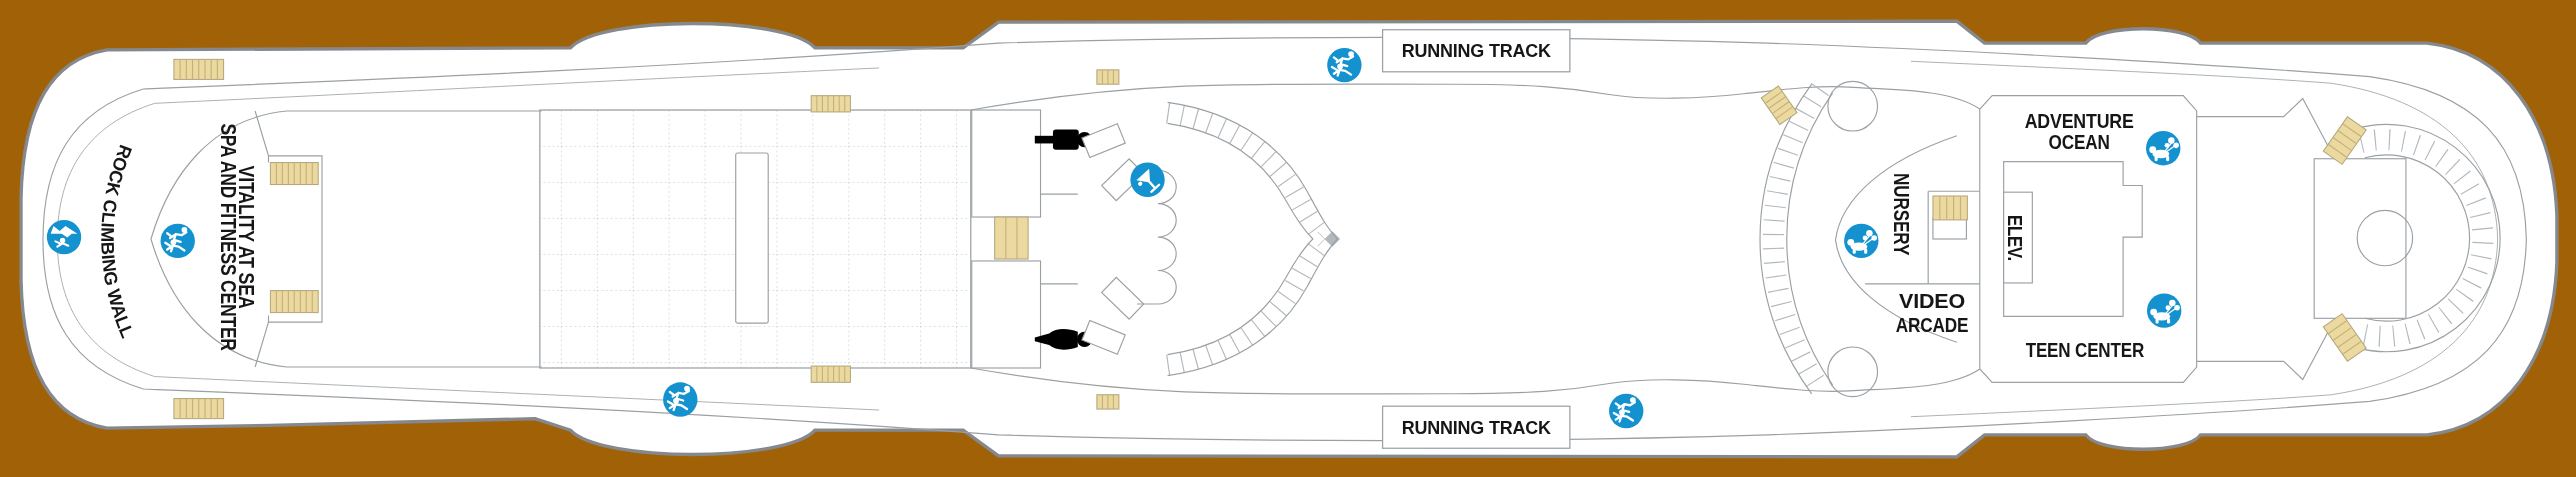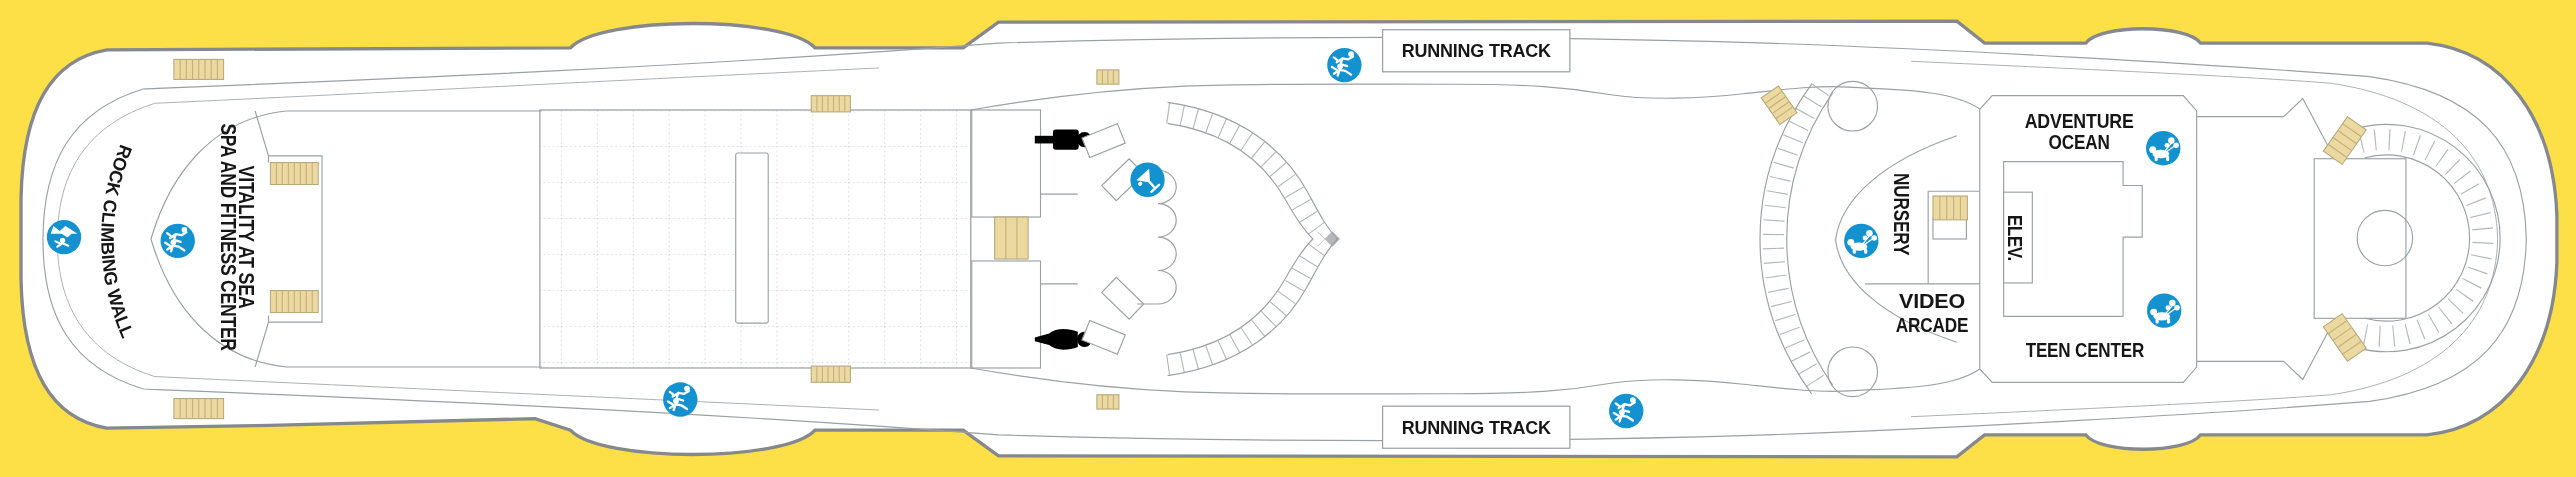--- a/index.html
+++ b/index.html
@@ -1,16 +1,16 @@
 <!DOCTYPE html>
 <html><head>
 <meta charset="utf-8">
 <style>
   html,body{margin:0;padding:0;background:#000;}
-  #stage{position:relative;width:2576px;height:478px;background:#fde047;overflow:hidden;}
+  #stage{position:relative;width:2576px;height:478px;background:#a16207;overflow:hidden;}
   svg{display:block;}
   .ln{fill:none;stroke:#9aa0a4;stroke-width:1.2;}
   .ln2{fill:none;stroke:#a8adb1;stroke-width:1;}
   .hull{fill:#ffffff;stroke:#85898d;stroke-width:3.5;}
   .room{fill:#ffffff;stroke:#9aa0a4;stroke-width:1.2;}
   .tickband{fill:none;stroke:#b3b8bc;stroke-width:22;stroke-dasharray:1.2 13.5;}
   .stair-rect{fill:#ecd9a0;stroke:#b2a77d;stroke-width:1.1;}
   .stair-div{fill:none;stroke:#c3b27c;stroke-width:1.2;}
   .blue{fill:#1492cf;}
   .wht{fill:#ffffff;}

